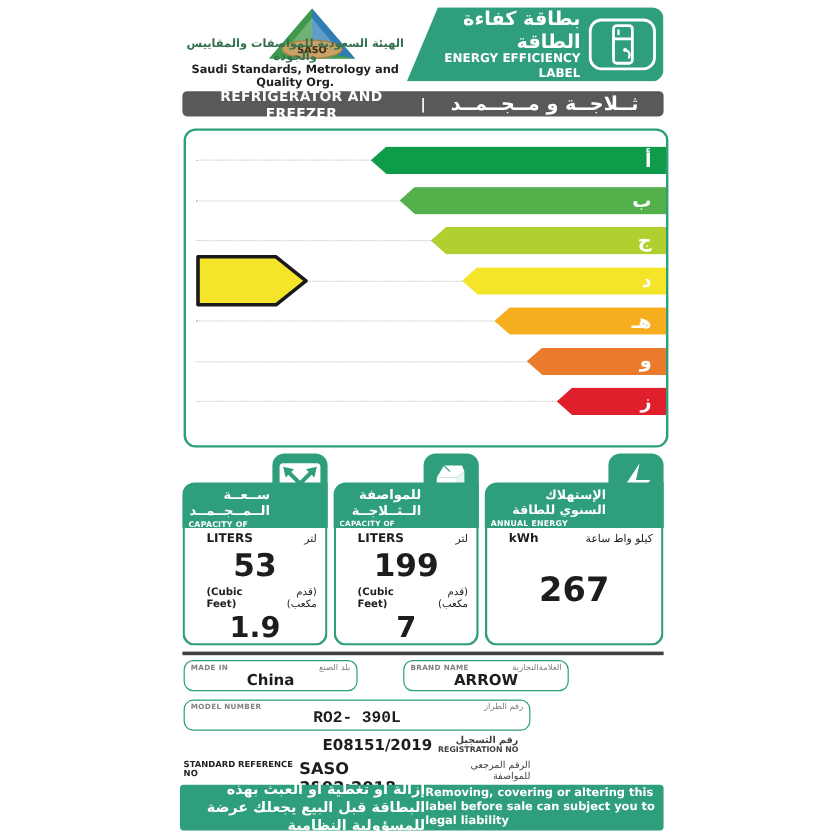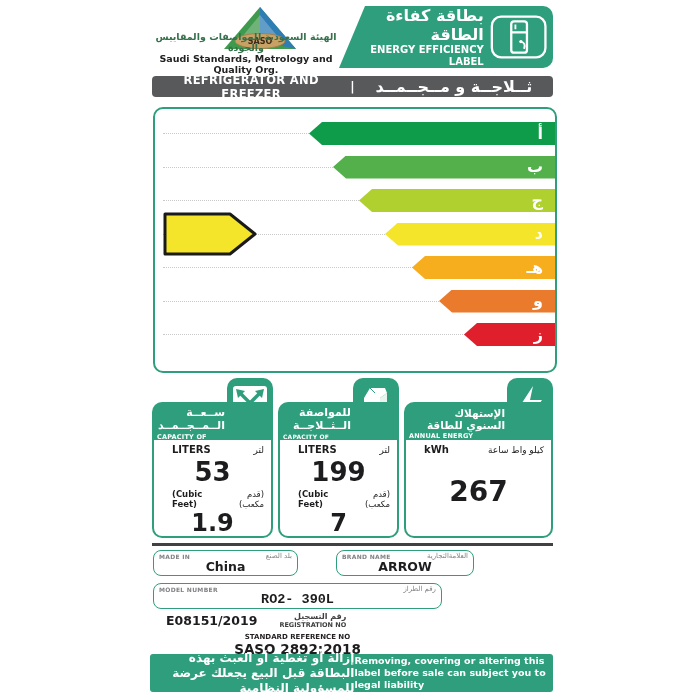--- a/index.html
+++ b/index.html
@@ -63,26 +63,26 @@
   
   #divider{left:152px;top:543px;width:401px;height:3px;background:#414042;}
   .info-box{position:absolute;border:1.5px solid #2e9e7c;border-radius:8px;background:#fff;box-sizing:border-box;}
   .info-box .lab-en{position:absolute;top:2px;left:5px;font-size:6px;font-weight:bold;color:#808184;letter-spacing:.3px;}
   .info-box .lab-ar{position:absolute;top:1px;right:5px;font-size:7px;color:#808184;}
   .info-box .val{position:absolute;left:0;right:0;top:9px;text-align:center;font-size:12.5px;font-weight:bold;margin:0;}
   #box-made{left:153px;top:550px;width:145px;height:26px;}
   #box-brand{left:304px;top:550px;width:138px;height:26px;margin-left:32px;}
   #box-model{left:153px;top:583px;width:289px;height:26px;}
   #box-model .val{font-size:13.5px;font-family:Liberation Mono, monospace;}
-  #reg-row{left:166px;top:613px;width:289px;display:flex;align-items:center;gap:22px;}
+  #reg-row{left:143px;top:613px;width:289px;display:flex;justify-content:flex-end;align-items:center;gap:5px;}
   #reg-value{font-size:12.5px;font-weight:bold;}
   #reg-labels{text-align:right;line-height:1.1;}
   #reg-ar{font-size:8px;color:#404041;font-weight:bold;}
   #reg-en{font-size:6.5px;font-weight:bold;color:#404041;}
-  #std-row{left:153px;top:633px;width:289px;display:flex;justify-content:space-between;align-items:center;flex-direction:column;}
+  #std-row{left:153px;top:633px;width:289px;display:flex;justify-content:space-between;}
   #std-en{font-size:7px;font-weight:bold;color:#231f20;}
   #std-val{font-size:13.5px;font-weight:bold;}
   #std-ar{font-size:8px;color:#404041;}
   
   #footer{left:150px;top:654px;width:403px;height:38px;background:#2e9e7c;border-radius:3px;
           display:flex;flex-direction:row;justify-content:center;align-items:center;color:#fff;line-height:1.25;}
   #footer-ar{font-size:12px;font-weight:bold;}
   #footer-en{font-size:9.5px;font-weight:bold;}
 </style>
 </head>

